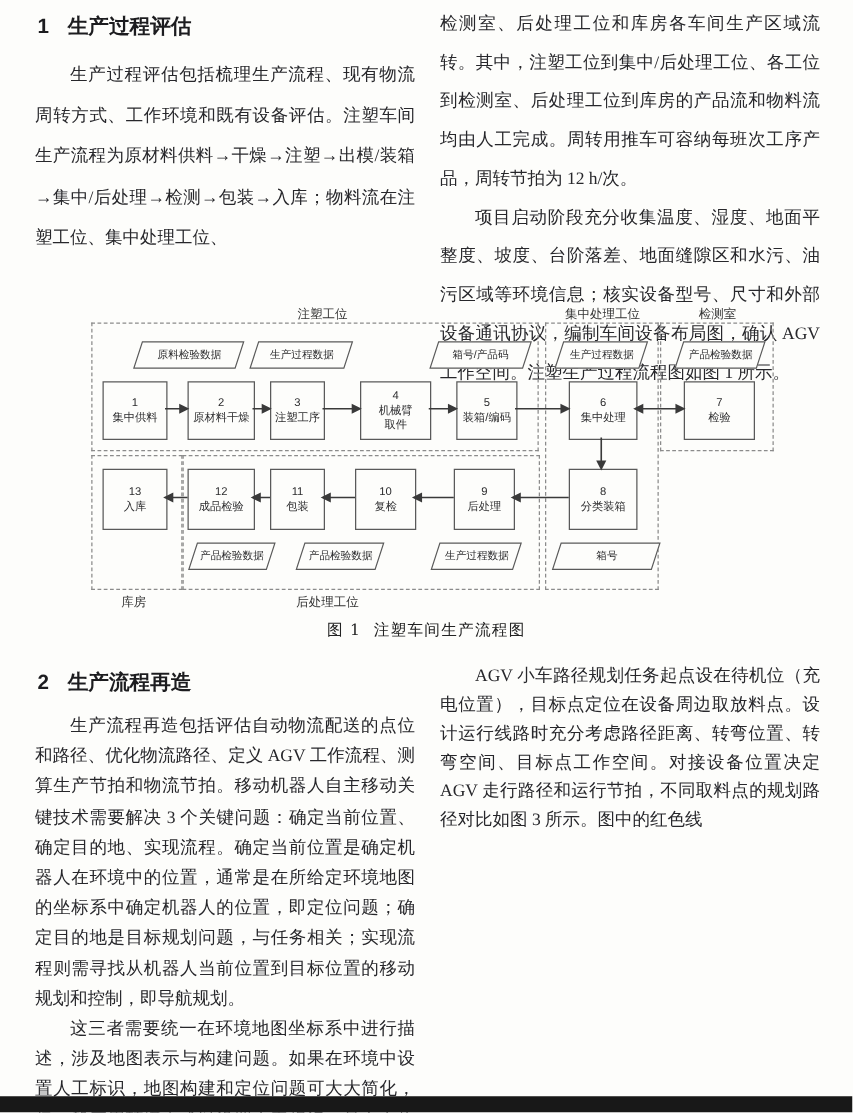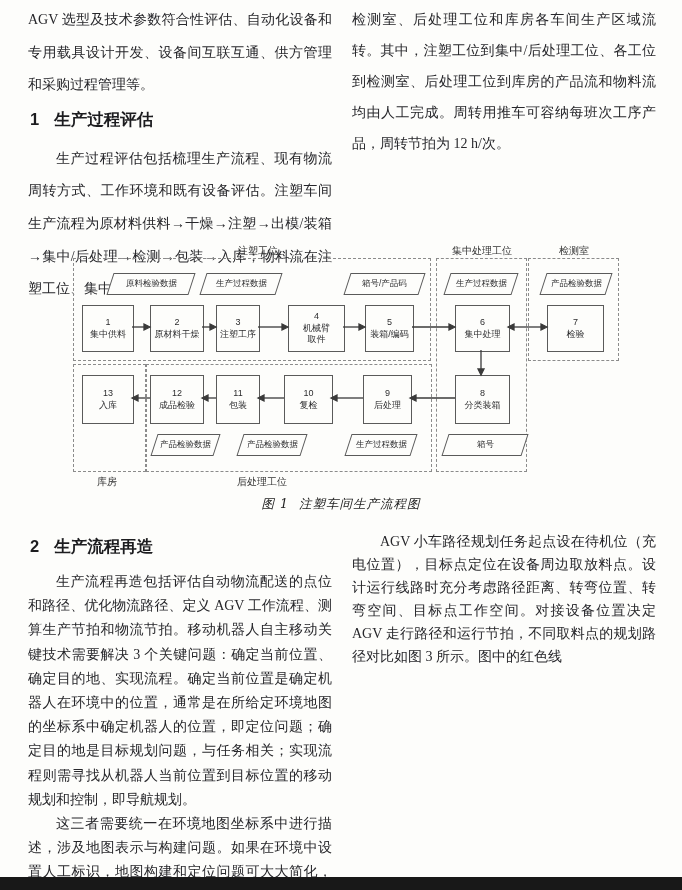--- a/index.html
+++ b/index.html
@@ -35,40 +35,40 @@
   }
   .fbox .flabel{white-space:pre-line;}
   .pgram{
     position:absolute;height:20px;border:1px solid #5a5a5a;background:#fdfdfb;
     transform:skewX(-18deg);display:flex;align-items:center;justify-content:center;
   }
   .pgram>span{transform:skewX(18deg);font-size:8.5px;white-space:nowrap;}
   #arrow-layer{position:absolute;left:0;top:0;pointer-events:none;}
   #fig-caption{
     position:absolute;left:0;top:256px;width:682px;text-align:center;
-    font-family:"DejaVu Serif","Liberation Serif",serif;font-style:italic;
+    font-family:"DejaVu Serif","Liberation Serif",serif;
     font-size:12.5px;letter-spacing:1px;color:#222;white-space:pre;
   }
   
   #bottom-bar{position:absolute;left:0;top:877px;width:682px;height:13px;background:#181818;}
 </style>
 </head>
 <body>
 
 <div class="col" id="col-tl">
-  <p>AGV 选型及技术参数符合性评估、自动化设备和专用载具设计开发、设备间互联互通、供方管理和采购过程管理等。</p>
   <div class="sec-head">
     <span>1</span>
     <span>生产过程评估</span>
   </div>
   <p class="indent">生产过程评估包括梳理生产流程、现有物流周转方式、工作环境和既有设备评估。注塑车间生产流程为原材料供料→干燥→注塑→出模/装箱→集中/后处理→检测→包装→入库；物料流在注塑工位、集中处理工位、</p>
 </div>
 
 <div class="col" id="col-tr">
   <p>检测室、后处理工位和库房各车间生产区域流转。其中，注塑工位到集中/后处理工位、各工位到检测室、后处理工位到库房的产品流和物料流均由人工完成。周转用推车可容纳每班次工序产品，周转节拍为 12 h/次。</p>
+  <p class="indent">项目启动阶段充分收集温度、湿度、地面平整度、坡度、台阶落差、地面缝隙区和水污、油污区域等环境信息；核实设备型号、尺寸和外部设备通讯协议，编制车间设备布局图，确认 AGV 工作空间。注塑生产过程流程图如图 1 所示。</p>
 </div>
 
 <div id="figure1">
 
   <div class="region" style="left:73px;top:18px;width:356px;height:101px"></div>
   <div class="region" style="left:436px;top:18px;width:89px;height:212px"></div>
   <div class="region" style="left:528px;top:18px;width:89px;height:101px"></div>
   <div class="region" style="left:73px;top:124px;width:71px;height:106px"></div>
   <div class="region" style="left:146px;top:124px;width:284px;height:106px"></div>
 

